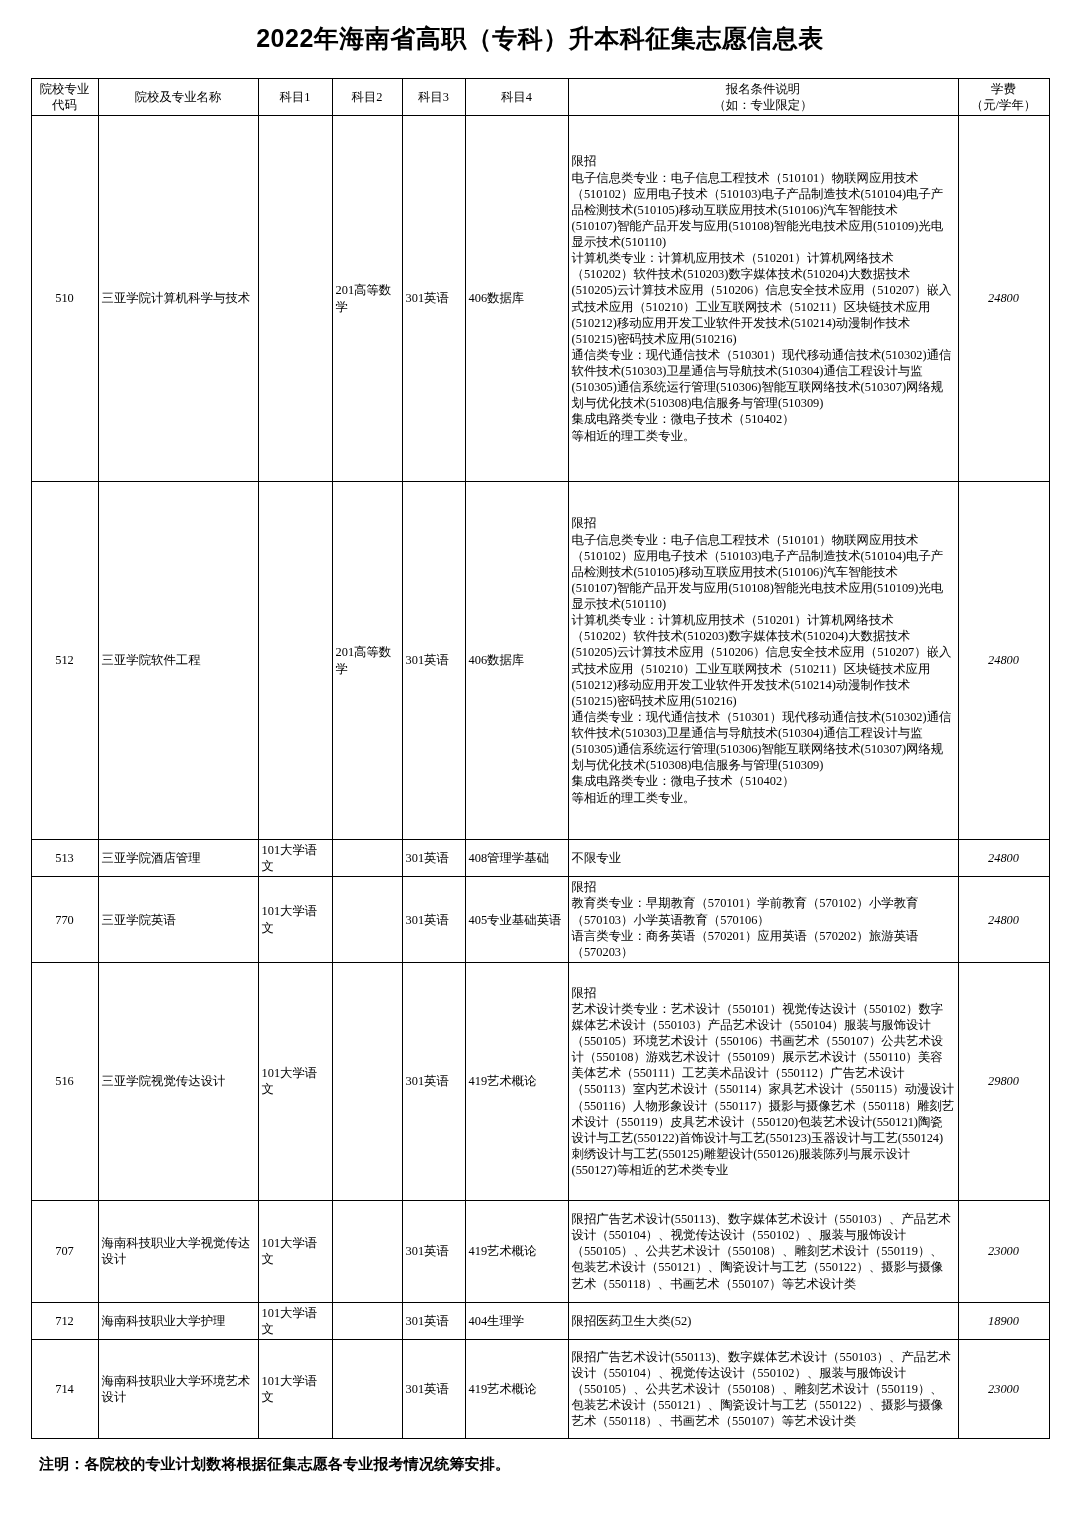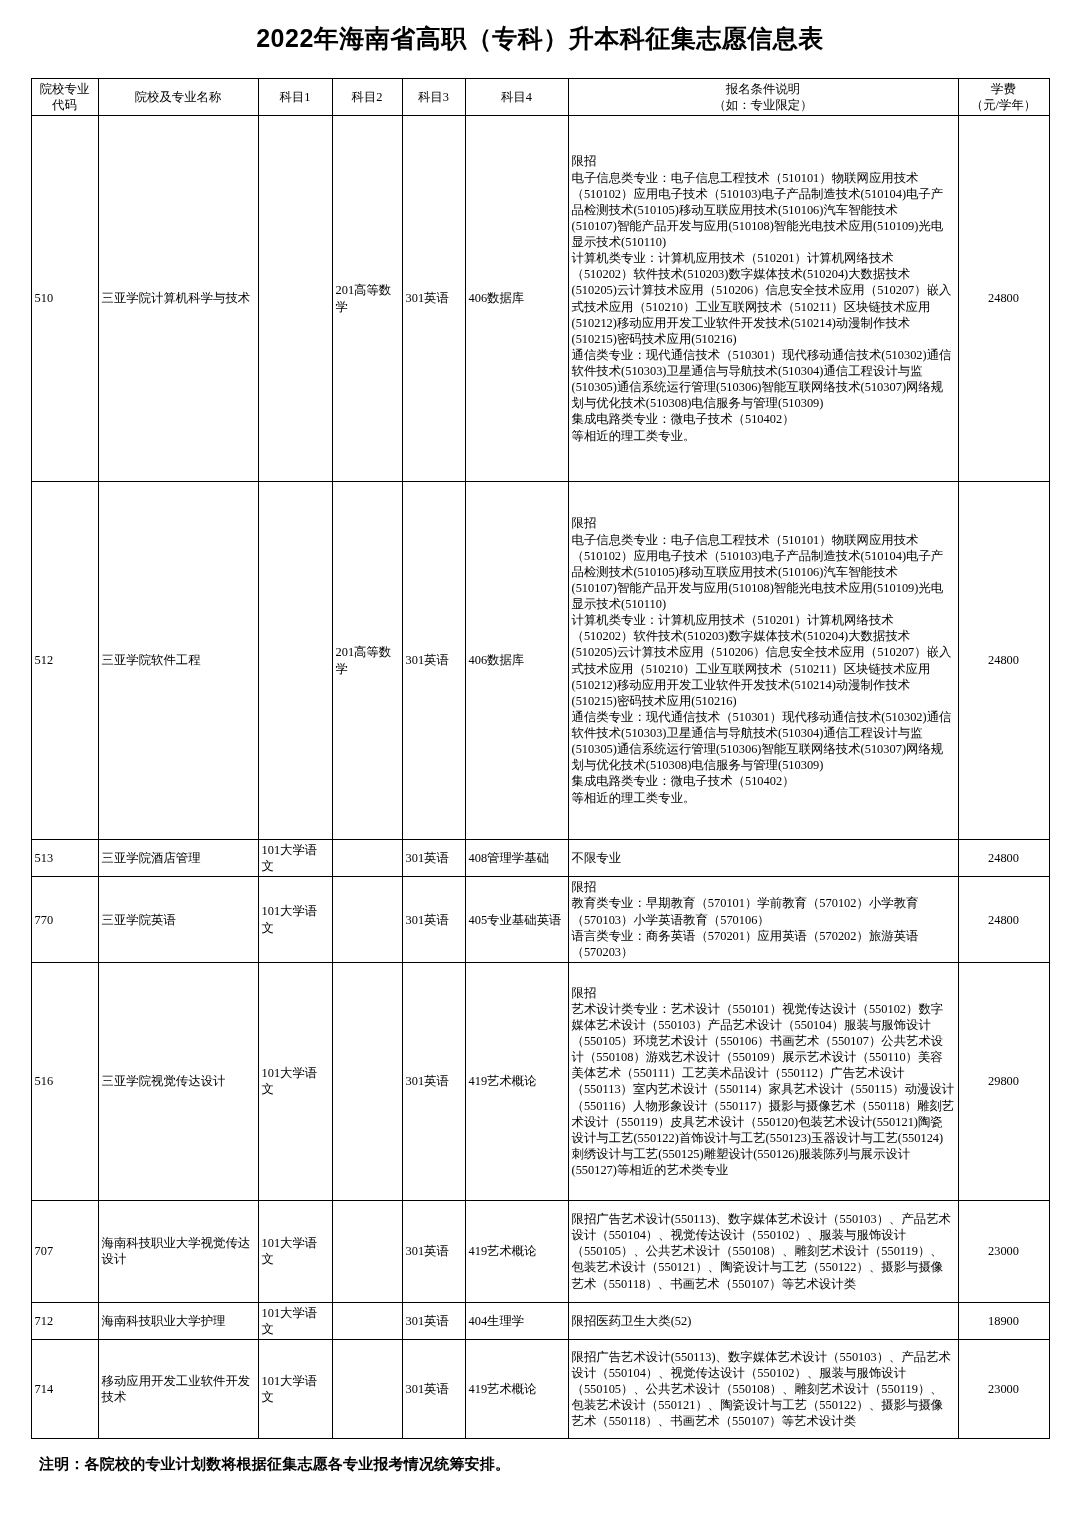--- a/index.html
+++ b/index.html
@@ -56,27 +56,27 @@
   
   col.c-code   { width: 67px; }
   col.c-name   { width: 160px; }
   col.c-s1     { width: 74px; }
   col.c-s2     { width: 70px; }
   col.c-s3     { width: 63px; }
   col.c-s4     { width: 103px; }
   col.c-cond   { width: 390px; }
   col.c-fee    { width: 91px; }
 
-  td.code { font-size: 13.5px; font-family: Liberation Serif, serif; }
+  td.code { text-align: center; font-size: 13.5px; font-family: Liberation Serif, serif; }
   td.pname { text-align: left; font-size: 13px; line-height: 1.28; padding-left: 5px; }
   td.subj  { text-align: left; font-size: 13px; line-height: 1.28; padding-left: 3px; }
   td.cond  { text-align: left; font-size: 12.6px; line-height: 1.345; padding-left: 5px; padding-right: 3px;
              vertical-align: top; }
   td.cond.mid { vertical-align: middle; }
-  td.fee   { text-align: center; font-size: 13.5px; }
+  td.fee   { text-align: center; font-size: 13.5px; font-style: italic; }
 
   .cond-line { white-space: normal; }
 
   .note {
     width: 1018px;
     margin: 7px auto 0 auto;
     font-size: 15px;
     font-weight: bold;
     letter-spacing: 0.2px;
     font-family: "Liberation Sans", "DejaVu Sans", sans-serif;
@@ -221,21 +221,21 @@
           <td class="subj"></td>
           <td class="subj">301英语</td>
           <td class="subj">404生理学</td>
           <td class="cond mid">
             <div class="cond-line">限招医药卫生大类(52)</div>
           </td>
           <td class="fee">18900</td>
         </tr>
         <tr style="height: 99px;">
           <td class="code">714</td>
-          <td class="pname">移动应用开发工业软件开发技术</td>
+          <td class="pname">海南科技职业大学环境艺术设计</td>
           <td class="subj">101大学语文</td>
           <td class="subj"></td>
           <td class="subj">301英语</td>
           <td class="subj">419艺术概论</td>
           <td class="cond mid">
             <div class="cond-line">限招广告艺术设计(550113)、数字媒体艺术设计（550103）、产品艺术设计（550104）、视觉传达设计（550102）、服装与服饰设计（550105）、公共艺术设计（550108）、雕刻艺术设计（550119）、包装艺术设计（550121）、陶瓷设计与工艺（550122）、摄影与摄像艺术（550118）、书画艺术（550107）等艺术设计类</div>
           </td>
           <td class="fee">23000</td>
         </tr>
       </tbody>

